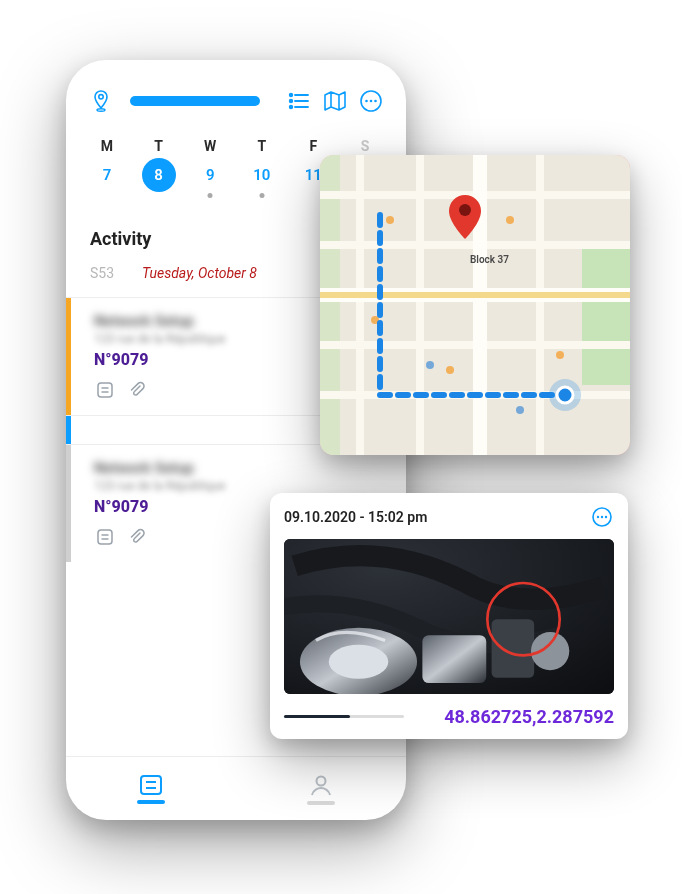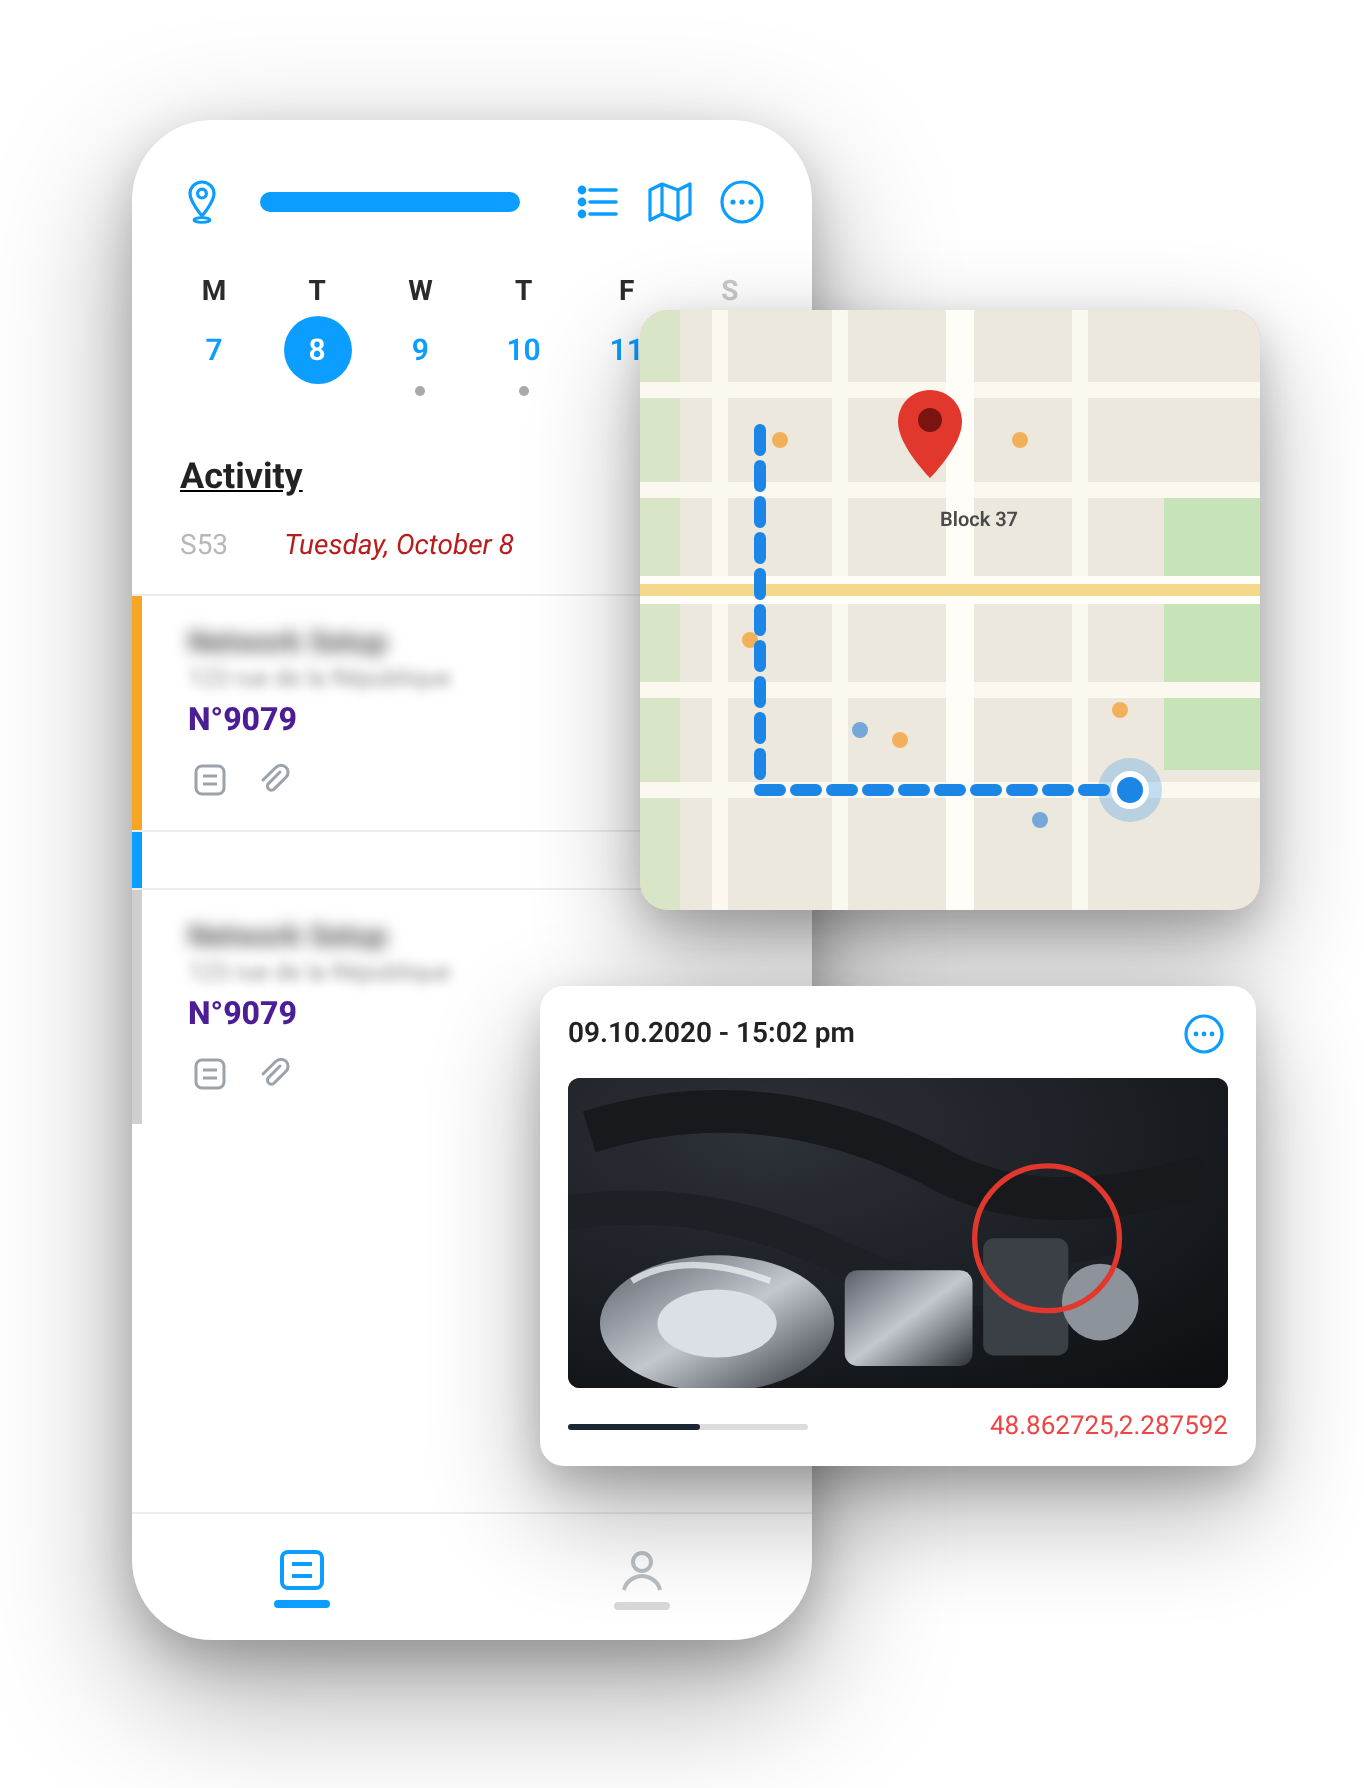--- a/index.html
+++ b/index.html
@@ -66,21 +66,20 @@
   }
   .wnum.selected { background: #0b9dff; color: #fff; }
   .wnum.dim { color: #c9c9c9; }
   .wnum .dot {
     position: absolute; bottom: -6px; left: 50%; transform: translateX(-50%);
     width: 5px; height: 5px; background: #a9a9a9; border-radius: 50%;
   }
   .section-row {
     display: flex; align-items: center; justify-content: space-between;
     padding: 24px 24px 6px 24px;
-    text-decoration: underline;
   }
   .section-title { font-size: 18px; font-weight: 700; color: #222; }
   .driving { font-size: 16px; font-weight: 500; color: #0b9dff; }
   .date-row { padding: 10px 24px 16px 24px; display: flex; gap: 28px; font-size: 14px; }
   .date-week { color: #b7b7b7; }
   .date-full { color: #b91c1c; font-style: italic; }
   .list { flex: 1; overflow: hidden; }
   .item {
     border-top: 1px solid #ededed;
     padding: 14px 18px 14px 18px;
@@ -136,21 +135,21 @@
     padding: 12px 14px 12px 14px;
   }
   .photo-head { display: flex; justify-content: space-between; align-items: center; margin-bottom: 10px; }
   .photo-ts { font-size: 14px; font-weight: 600; color: #222; }
   .photo-more { width: 24px; height: 24px; display:flex; align-items:center; justify-content:center; cursor:pointer; }
   .engine { width: 100%; height: 155px; border-radius: 6px; overflow: hidden; background: #1a1c1f; position: relative; }
   .engine svg { width: 100%; height: 100%; display:block; }
   .photo-foot { display:flex; justify-content: space-between; align-items: center; margin-top: 12px; }
   .slider { flex:1; height: 3px; background: #dcdcdc; border-radius: 2px; position: relative; max-width: 120px; }
   .slider::before { content:""; position:absolute; left:0; top:0; bottom:0; width: 55%; background: #1d2733; border-radius: 2px; }
-  .coords { font-size: 13px; font-weight: 400; color: #ef4444; }
+  .coords { font-size: 18px; font-weight: 700; color: #6d28d9; }
 </style>
 </head>
 <body>
 
 <div class="phone">
 
   <div class="topbar">
     <div class="icon-btn">
       <svg width="20" height="22" viewBox="0 0 20 22">
           <path d="M10 1c-3.3 0-6 2.6-6 5.8 0 4.2 6 11.2 6 11.2s6-7 6-11.2C16 3.6 13.3 1 10 1z" fill="none" stroke="#0b9dff" stroke-width="1.6"></path>

